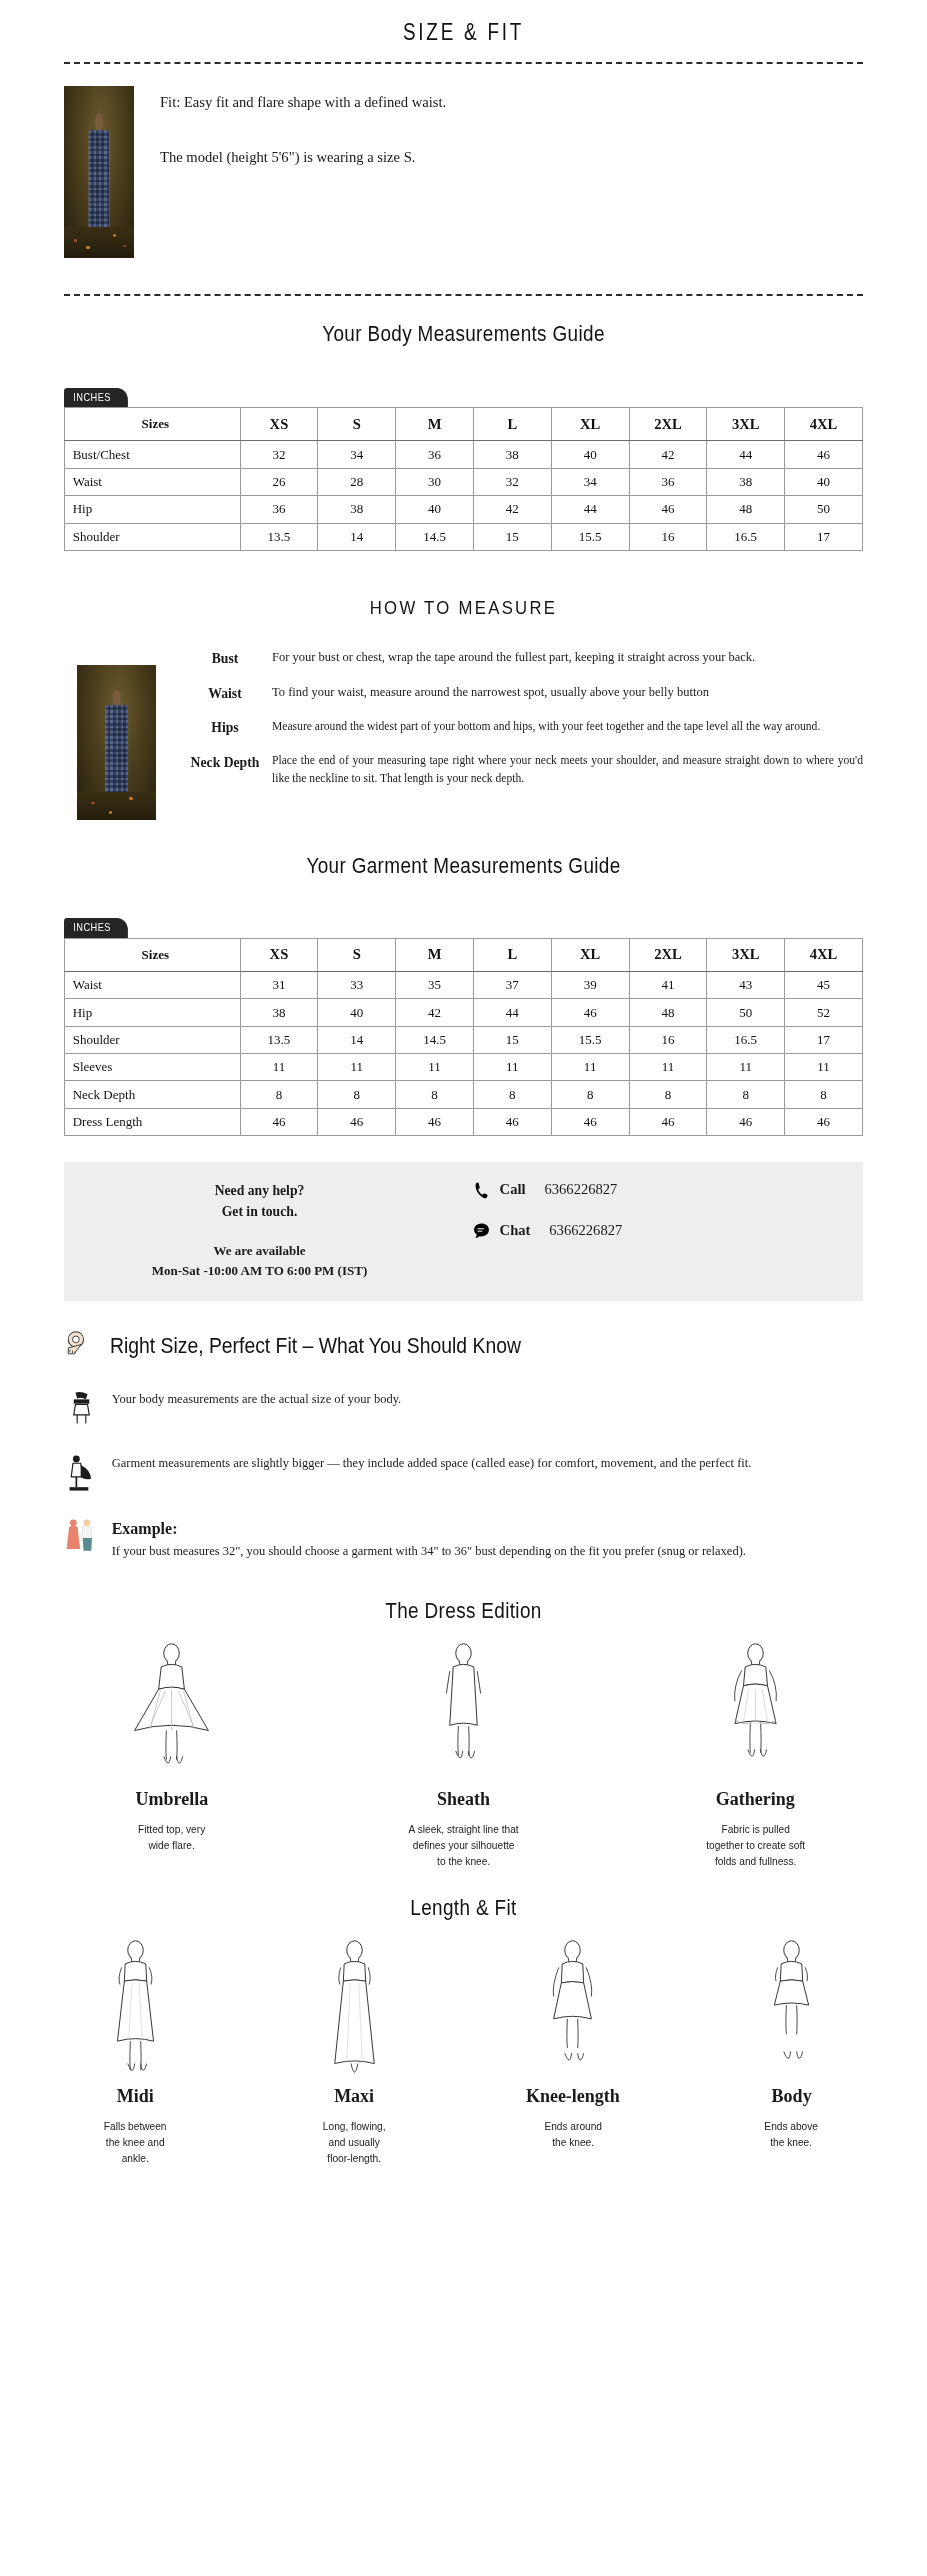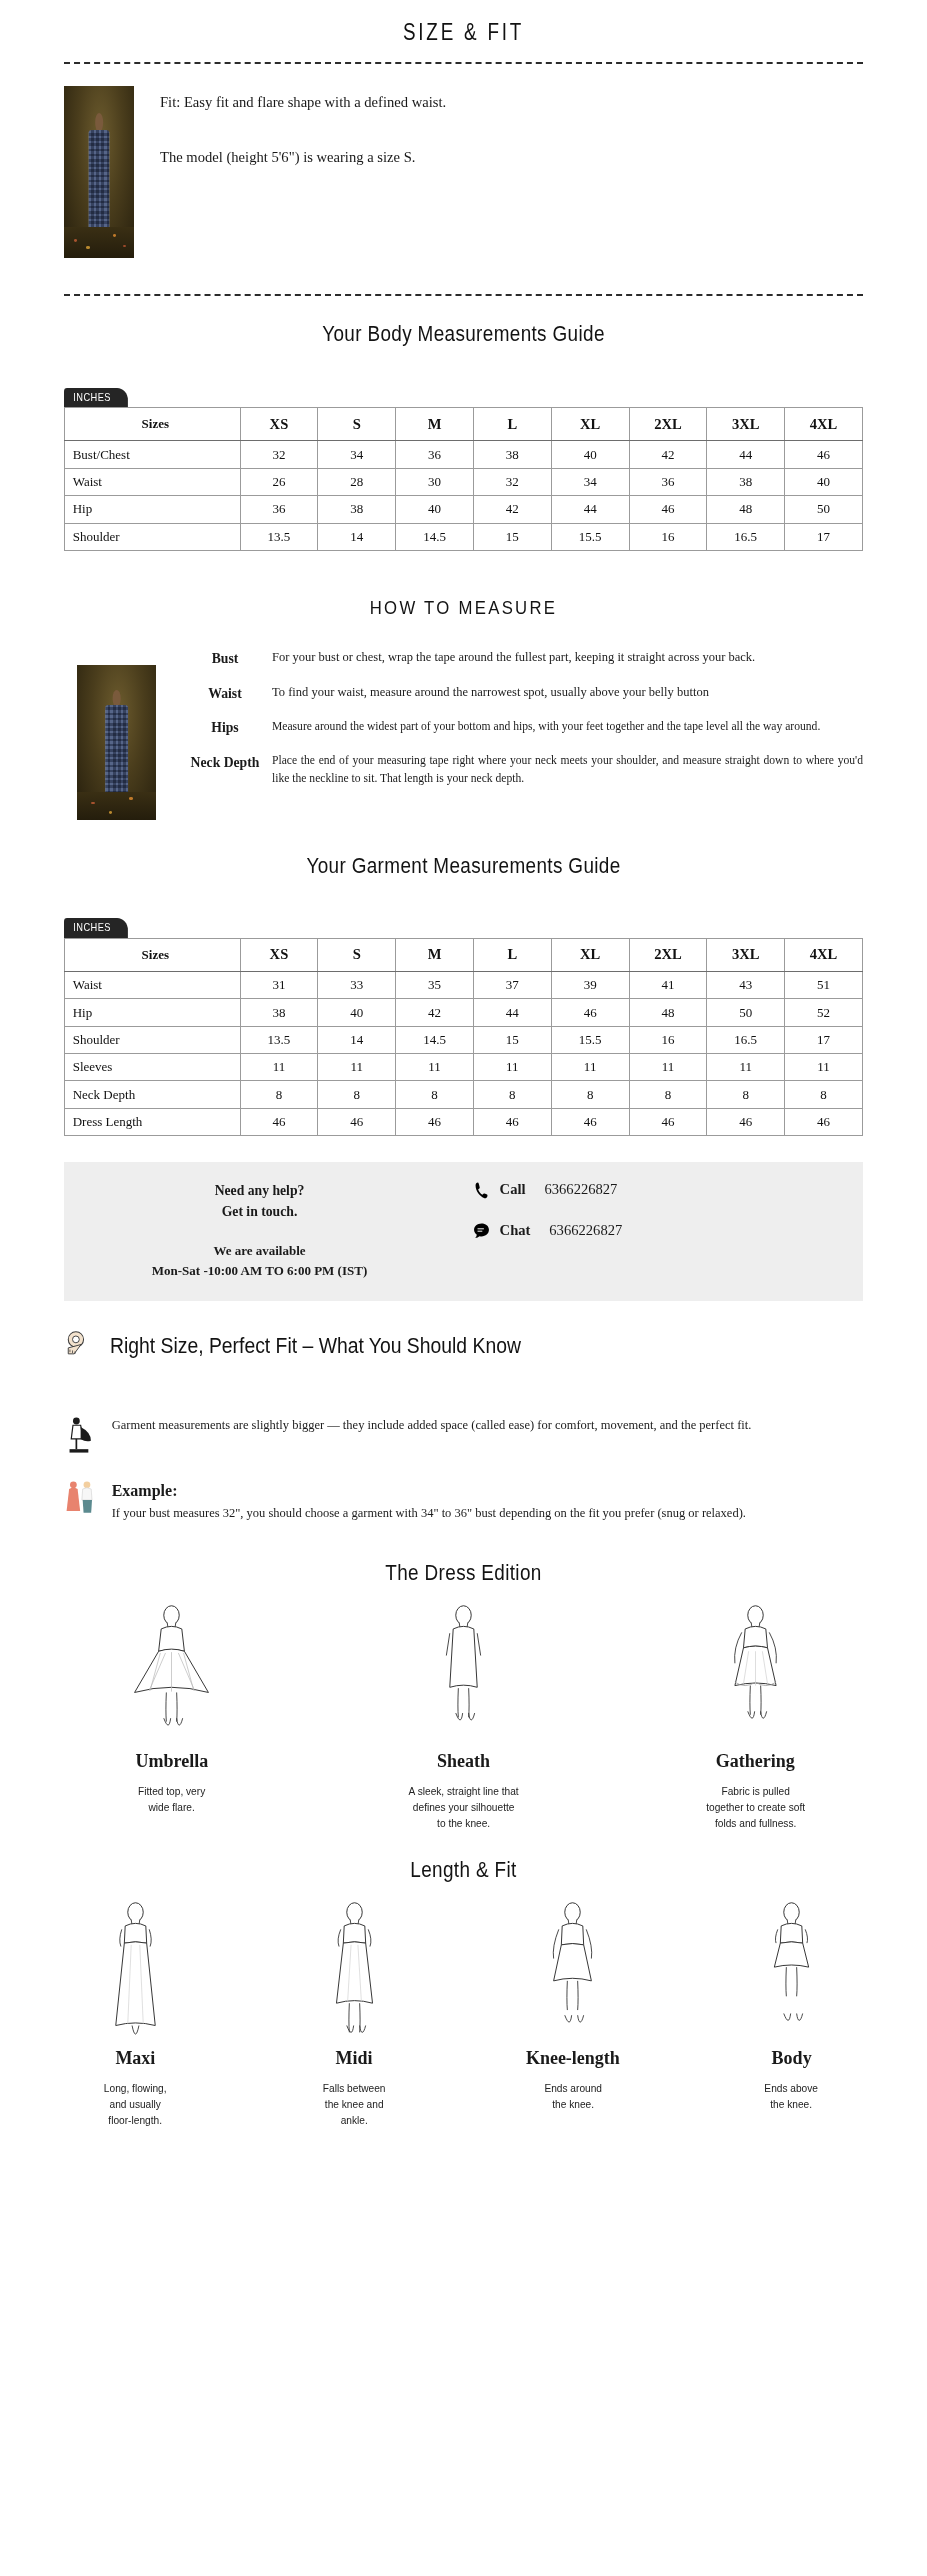--- a/index.html
+++ b/index.html
@@ -359,21 +359,21 @@
       <tbody>
           <tr>
             <td class="rowhead">Waist</td>
             <td>31</td>
             <td>33</td>
             <td>35</td>
             <td>37</td>
             <td>39</td>
             <td>41</td>
             <td>43</td>
-            <td>51</td>
+            <td>45</td>
           </tr>
           <tr>
             <td class="rowhead">Hip</td>
             <td>38</td>
             <td>40</td>
             <td>42</td>
             <td>44</td>
             <td>46</td>
             <td>48</td>
             <td>50</td>
@@ -468,20 +468,31 @@
         <ellipse cx="14" cy="11" rx="4" ry="4" fill="#fff" stroke="#3a3a3a" stroke-width="1.1"></ellipse>
         <path d="M20 17 L12 28 L5 28 L5 21 Z" fill="#f3e2cd" stroke="#3a3a3a" stroke-width="1.1"></path>
         <path d="M7 23 v3 M10 24 v3 M13 25 v3" stroke="#3a3a3a" stroke-width="0.9"></path>
       </svg>
     </span>
     <h2>Right Size, Perfect Fit – What You Should Know</h2>
   </div>
 
   <div style="height:26px"></div>
 
+  <div class="know-row">
+    <span class="know-icon">
+      <svg width="33" height="38" viewBox="0 0 38 44">
+        <path d="M12 4 q7 -2 14 2 l-2 6 q-5 -3 -10 -1 z" fill="#1b1b1b"></path>
+        <rect x="10" y="12" width="18" height="5" fill="#1b1b1b"></rect>
+        <path d="M12 18 h14 l2 12 h-18 z" fill="none" stroke="#1b1b1b" stroke-width="1.3"></path>
+        <path d="M14 30 v10 M24 30 v10" stroke="#1b1b1b" stroke-width="1.3" fill="none"></path>
+      </svg>
+    </span>
+    <div class="know-text">Your body measurements are the actual size of your body.</div>
+  </div>
 
   <div style="height:26px"></div>
 
   <div class="know-row">
     <span class="know-icon">
       <svg width="33" height="41" viewBox="0 0 38 48">
         <circle cx="13" cy="7" r="4" fill="#1b1b1b"></circle>
         <path d="M9 12 h9 l3 16 h-14 z" fill="#fff" stroke="#1b1b1b" stroke-width="1.4"></path>
         <path d="M18 14 q12 6 12 16 q-6 2 -12 -2 z" fill="#1b1b1b"></path>
         <path d="M13 28 v12" stroke="#1b1b1b" stroke-width="2"></path>
@@ -569,48 +580,48 @@
   <div style="height:27.5px"></div>
   <div class="sec-title">Length &amp; Fit</div>
   <div style="height:17px"></div>
   <div class="style-grid" id="length-fit-grid">
       <div class="style-cell">
         <div>
           <svg class="dress-svg" width="103" height="142" viewBox="0 0 120 165">
             <ellipse cx="60" cy="14" rx="9" ry="11" fill="#fff" stroke="#2b2b2b" stroke-width="1.1"></ellipse>
             <path d="M55 23 l1 6 h8 l1 -6" fill="#fff" stroke="#2b2b2b" stroke-width="1"></path>
             <path d="M48 30 q12 -6 24 0 l1 20 q-13 -3 -26 0 z" fill="#fff" stroke="#2b2b2b" stroke-width="1.1"></path>
-            <path d="M47 50 q13 -3 26 0 l10 96 q-23 -6 -46 0 z" fill="#fff" stroke="#2b2b2b" stroke-width="1.1"></path>
-            <path d="M44 34 q-4 12 -1 20 M76 34 q4 12 1 20" stroke="#2b2b2b" stroke-width="1" fill="none"></path>
-            <path d="M55 52 l-4 92 M65 52 l4 92" stroke="#d2d2d2" stroke-width="0.8" fill="none"></path>
-            <path d="M56 146 q2 10 4 10 q2 0 4 -10" fill="none" stroke="#2b2b2b" stroke-width="1"></path>
+            <path d="M47 50 q13 -3 26 0 l8 70 q-21 -6 -42 0 z" fill="#fff" stroke="#2b2b2b" stroke-width="1.1"></path>
+            <path d="M44 34 q-5 12 -2 20 M76 34 q5 12 2 20" stroke="#2b2b2b" stroke-width="1" fill="none"></path>
+            <path d="M56 52 l-4 66 M64 52 l4 66" stroke="#d2d2d2" stroke-width="0.8" fill="none"></path>
+            <path d="M54 120 q-1 22 0 34 M66 120 q1 22 0 34" fill="none" stroke="#2b2b2b" stroke-width="1"></path>
+            <path d="M51 146 q3 8 5 8 q2 0 3 -8 M66 146 q1 8 3 8 q2 0 4 -8" fill="none" stroke="#2b2b2b" stroke-width="1"></path>
           </svg>
         </div>
-        <div class="style-name">Maxi</div>
-        <div class="style-desc" style="white-space: pre-line;">Long, flowing,
-and usually
-floor-length.</div>
+        <div class="style-name">Midi</div>
+        <div class="style-desc" style="white-space: pre-line;">Falls between
+the knee and
+ankle.</div>
       </div>
       <div class="style-cell">
         <div>
           <svg class="dress-svg" width="103" height="142" viewBox="0 0 120 165">
             <ellipse cx="60" cy="14" rx="9" ry="11" fill="#fff" stroke="#2b2b2b" stroke-width="1.1"></ellipse>
             <path d="M55 23 l1 6 h8 l1 -6" fill="#fff" stroke="#2b2b2b" stroke-width="1"></path>
             <path d="M48 30 q12 -6 24 0 l1 20 q-13 -3 -26 0 z" fill="#fff" stroke="#2b2b2b" stroke-width="1.1"></path>
-            <path d="M47 50 q13 -3 26 0 l8 70 q-21 -6 -42 0 z" fill="#fff" stroke="#2b2b2b" stroke-width="1.1"></path>
-            <path d="M44 34 q-5 12 -2 20 M76 34 q5 12 2 20" stroke="#2b2b2b" stroke-width="1" fill="none"></path>
-            <path d="M56 52 l-4 66 M64 52 l4 66" stroke="#d2d2d2" stroke-width="0.8" fill="none"></path>
-            <path d="M54 120 q-1 22 0 34 M66 120 q1 22 0 34" fill="none" stroke="#2b2b2b" stroke-width="1"></path>
-            <path d="M51 146 q3 8 5 8 q2 0 3 -8 M66 146 q1 8 3 8 q2 0 4 -8" fill="none" stroke="#2b2b2b" stroke-width="1"></path>
+            <path d="M47 50 q13 -3 26 0 l10 96 q-23 -6 -46 0 z" fill="#fff" stroke="#2b2b2b" stroke-width="1.1"></path>
+            <path d="M44 34 q-4 12 -1 20 M76 34 q4 12 1 20" stroke="#2b2b2b" stroke-width="1" fill="none"></path>
+            <path d="M55 52 l-4 92 M65 52 l4 92" stroke="#d2d2d2" stroke-width="0.8" fill="none"></path>
+            <path d="M56 146 q2 10 4 10 q2 0 4 -10" fill="none" stroke="#2b2b2b" stroke-width="1"></path>
           </svg>
         </div>
-        <div class="style-name">Midi</div>
-        <div class="style-desc" style="white-space: pre-line;">Falls between
-the knee and
-ankle.</div>
+        <div class="style-name">Maxi</div>
+        <div class="style-desc" style="white-space: pre-line;">Long, flowing,
+and usually
+floor-length.</div>
       </div>
       <div class="style-cell">
         <div>
           <svg class="dress-svg" width="103" height="142" viewBox="0 0 120 165">
             <ellipse cx="60" cy="14" rx="9" ry="11" fill="#fff" stroke="#2b2b2b" stroke-width="1.1"></ellipse>
             <path d="M55 23 l1 6 h8 l1 -6" fill="#fff" stroke="#2b2b2b" stroke-width="1"></path>
             <path d="M48 30 q12 -6 24 0 l1 22 q-13 -3 -26 0 z" fill="#fff" stroke="#2b2b2b" stroke-width="1.1"></path>
             <path d="M47 52 q13 -3 26 0 l9 42 q-22 -6 -44 0 z" fill="#fff" stroke="#2b2b2b" stroke-width="1.1"></path>
             <path d="M44 34 q-8 20 -6 34 M76 34 q8 20 6 34" stroke="#2b2b2b" stroke-width="1" fill="none"></path>
             <path d="M54 94 q-1 22 0 34 M66 94 q1 22 0 34" fill="none" stroke="#2b2b2b" stroke-width="1"></path>

